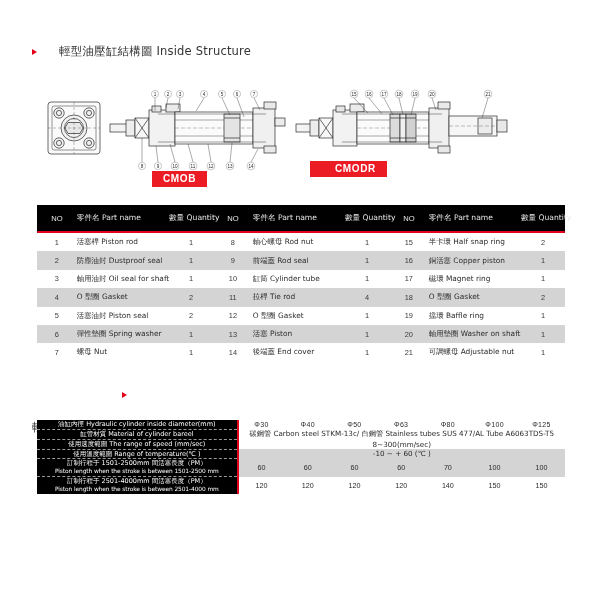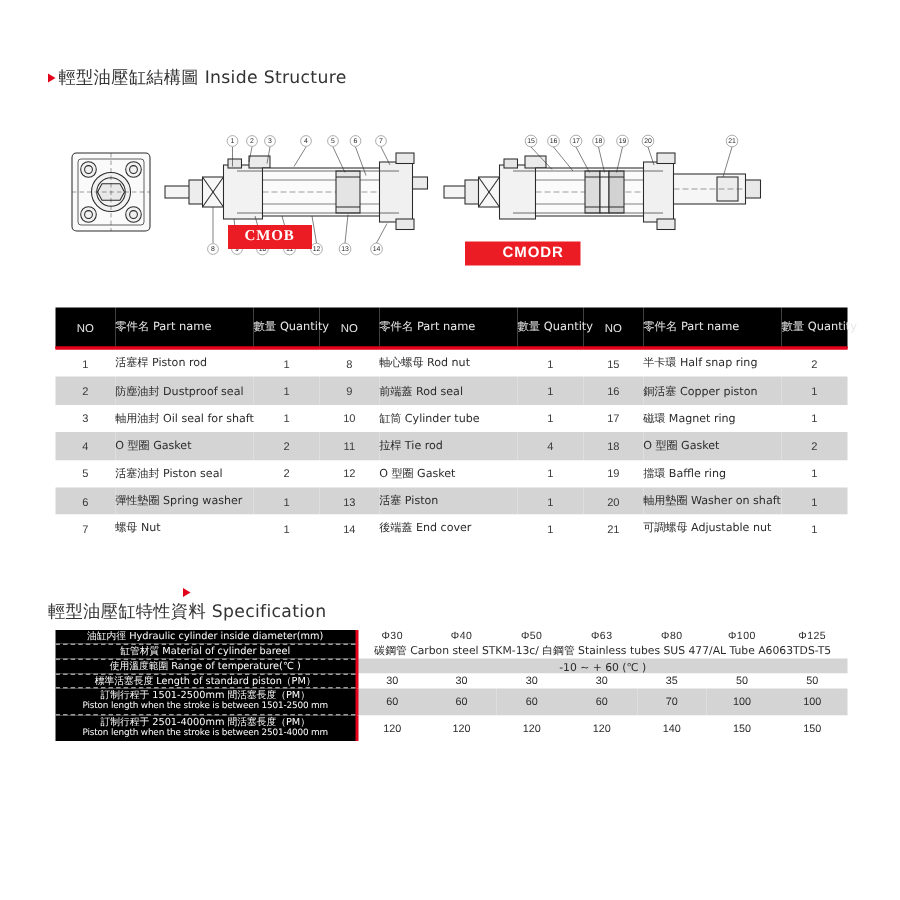--- a/index.html
+++ b/index.html
@@ -8,21 +8,21 @@
     width: 600px; height: 600px;
     background: #ffffff;
     font-family: "Liberation Sans", "DejaVu Sans", sans-serif;
     color: #231f20;
     overflow: hidden;
   }
   .page { position: relative; width: 600px; height: 600px; }
 
   
   .section-head {
-    display: flex; align-items: center; gap: 2px;
+    display: flex; align-items: center; gap: 22px;
     font-size: 11px; color: #333; letter-spacing: .2px;
   }
   .tri {
     width: 0; height: 0;
     border-left: 5px solid #e2001a;
     border-top: 3.5px solid transparent;
     border-bottom: 3.5px solid transparent;
     flex: 0 0 auto;
   }
   .sec-title { white-space: nowrap; font-size: 11.5px; }
@@ -30,21 +30,21 @@
   #head-structure { position: absolute; left: 32px; top: 44px; }
   #head-spec      { position: absolute; left: 32px; top: 392px; flex-direction: column; }
 
   
   .draw-area { position: absolute; left: 38px; top: 84px; width: 530px; height: 95px; }
   .badge {
     position: absolute; background: #ec1c24; color: #fff;
     font-size: 10px; font-weight: 700; letter-spacing: .6px;
     padding: 2px 11px 2px 11px; text-align: center; line-height: 12px;
   }
-  #badge-cmob  { left: 114px; top: 66px; font-family: Liberation Serif, serif; }
+  #badge-cmob  { left: 114px; top: 87px; }
   #badge-cmodr { left: 272px; top: 77px; padding-left: 25px; }
 
   
   .parts-wrap { position: absolute; left: 37px; top: 205px; width: 528px; }
   table.parts { width: 100%; border-collapse: collapse; table-layout: fixed; }
   table.parts thead th {
     background: #000; color: #e9e9e9;
     font-size: 7.6px; font-weight: 400;
     padding: 8px 0 8px 0; text-align: left;
     border-bottom: 2px solid #e2001a;
@@ -403,33 +403,27 @@
             <td class="spec-val dia">Φ50</td>
             <td class="spec-val dia">Φ63</td>
             <td class="spec-val dia">Φ80</td>
             <td class="spec-val dia">Φ100</td>
             <td class="spec-val dia">Φ125</td>
           </tr>
           <tr class="band-light">
             <td class="spec-label cn"><span>缸管材質 Material of cylinder bareel</span></td>
             <td class="spec-val cn" colspan="7">碳鋼管 Carbon steel STKM-13c/ 白鋼管 Stainless tubes SUS 477/AL Tube A6063TDS-T5</td>
           </tr>
+          <tr class="band-light">
+            <td class="spec-label cn"><span>使用速度範圍 The range of speed (mm/sec)</span></td>
+            <td class="spec-val cn" colspan="7">8~300(mm/sec)</td>
+          </tr>
           <tr class="band-dark">
             <td class="spec-label cn"><span>使用溫度範圍 Range of temperature(℃ )</span></td>
             <td class="spec-val cn" colspan="7">-10 ~ + 60 (℃ )</td>
-          </tr>
-          <tr class="band-light">
-            <td class="spec-label cn"><span>標準活塞長度 Length of standard piston（PM）</span></td>
-            <td class="spec-val">30</td>
-            <td class="spec-val">30</td>
-            <td class="spec-val">30</td>
-            <td class="spec-val">30</td>
-            <td class="spec-val">35</td>
-            <td class="spec-val">50</td>
-            <td class="spec-val">50</td>
           </tr>
           <tr class="band-dark">
             <td class="spec-label cn"><span>訂制行程于 1501-2500mm 間活塞長度（PM）</span><span class="l2">Piston length when the stroke is between 1501-2500 mm</span></td>
             <td class="spec-val">60</td>
             <td class="spec-val">60</td>
             <td class="spec-val">60</td>
             <td class="spec-val">60</td>
             <td class="spec-val">70</td>
             <td class="spec-val">100</td>
             <td class="spec-val">100</td>

